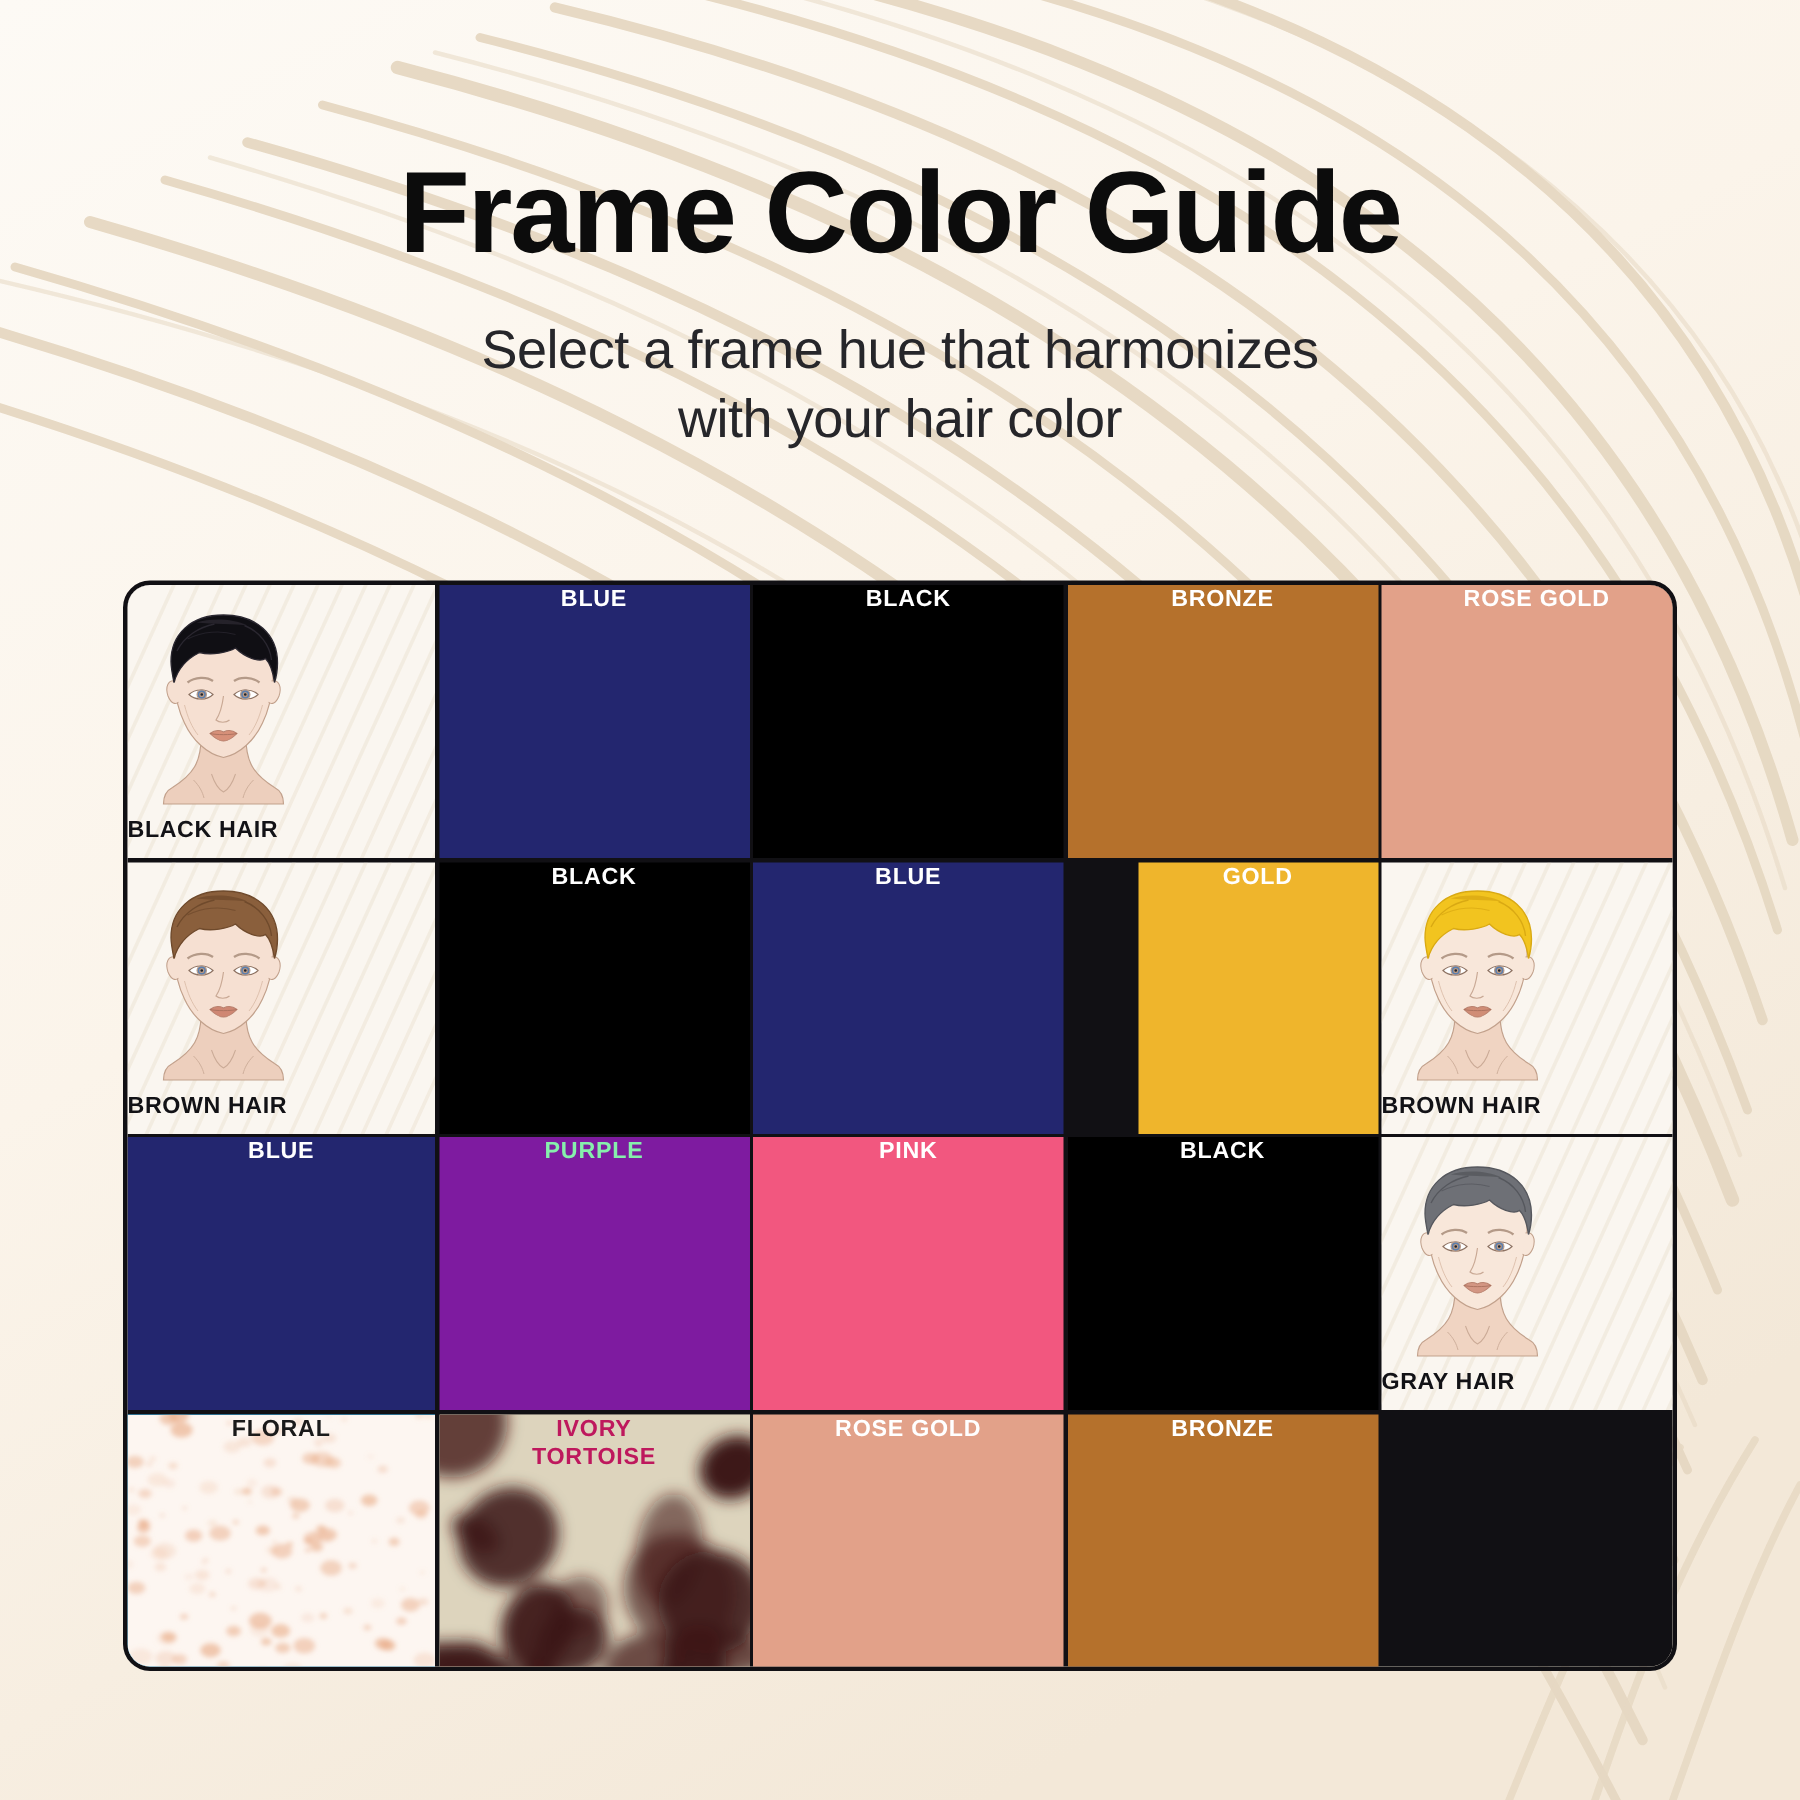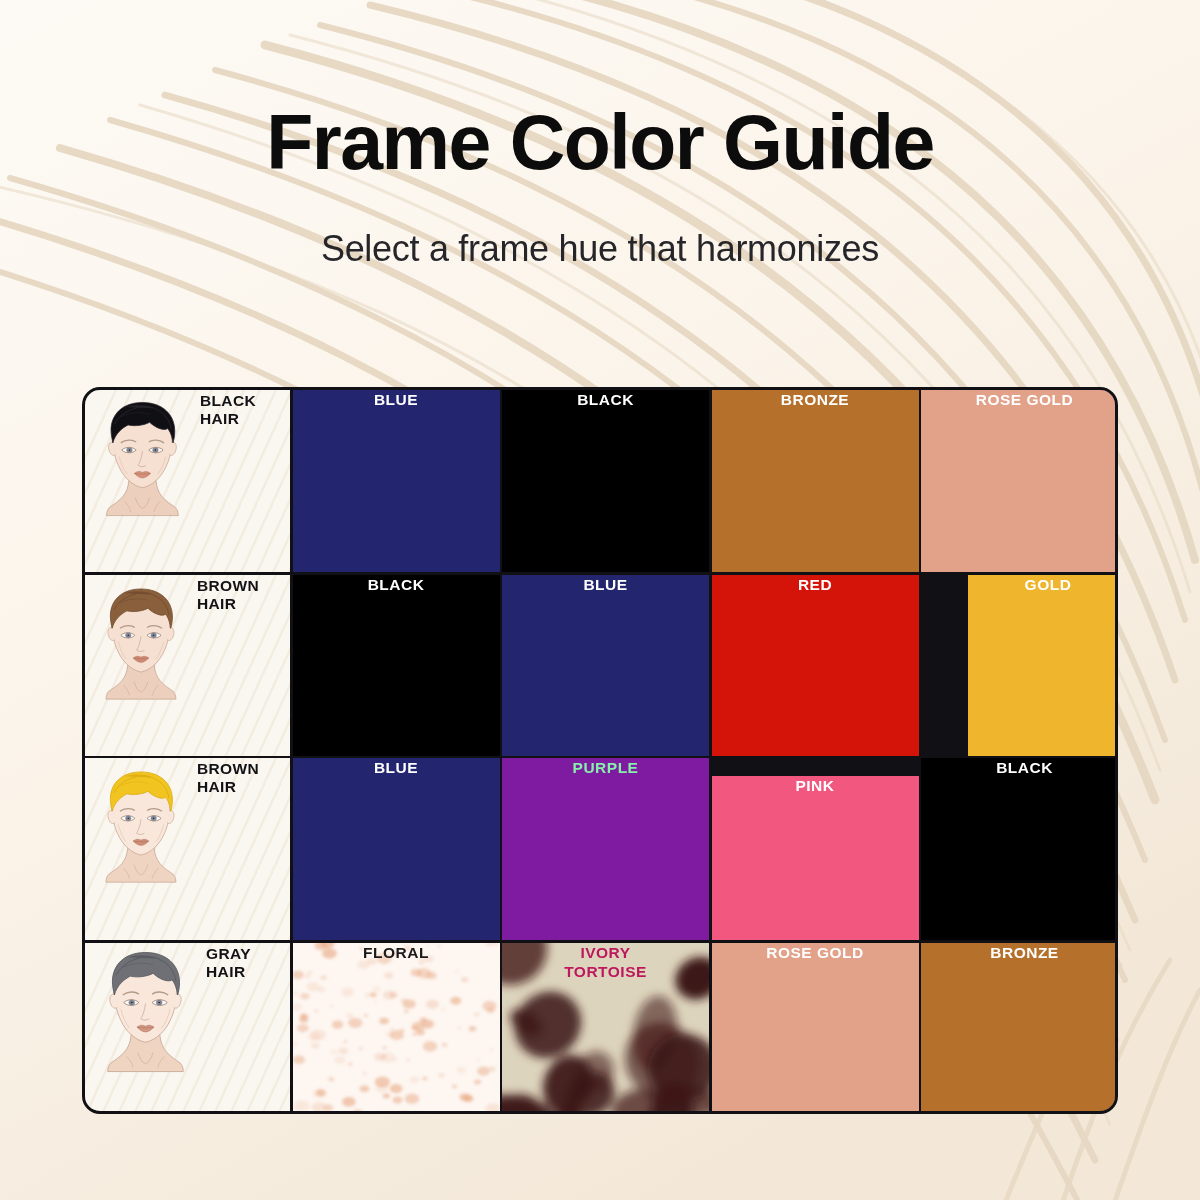--- a/index.html
+++ b/index.html
@@ -14,21 +14,21 @@
   #bg-wrap svg { position:absolute; top:0; left:0; }
 
   
   .header { position:absolute; top:0; left:0; width:1200px; text-align:center; z-index:5; }
   .title {
     margin:0; padding-top:104px;
     font-size:77px; font-weight:bold; letter-spacing:-1.5px;
     color:#0c0c0c; line-height:1.0;
   }
   .subtitle {
-    margin:16px; padding-top:29px;
+    margin:0; padding-top:29px;
     font-size:36px; font-weight:400; color:#26262a;
     line-height:1.28; letter-spacing:-0.3px;
   }
 
   
   .grid-outer {
     position:absolute; left:82px; top:387px;
     width:1036px; height:727px;
     border:3.5px solid #111014;
     border-radius:18px;
@@ -42,21 +42,21 @@
     grid-template-columns:205px 207px 207px 207px 207px;
     grid-template-rows:182px 181px 182px 182px;
     width:100%; height:100%;
     background:#111014;
     gap:2.5px;
     box-sizing:border-box;
   }
   .cell { position:relative; overflow:hidden; display:flex; justify-content:center; }
 
   
-  .face-cell { background:#faf6f0; flex-direction:row; justify-content:flex-end; padding-bottom:9px; }
+  .face-cell { background:#faf6f0; flex-direction:column; justify-content:flex-end; padding-bottom:9px; }
   .face-cell .stripes { position:absolute; inset:0; opacity:.55; pointer-events:none; }
   .face-svg { width:128px; height:139px; display:block; position:relative; z-index:2; }
   .hair-label {
     position:relative; z-index:2;
     font-size:15.5px; font-weight:bold; letter-spacing:.4px;
     color:#121216; margin-top:2px;
   }
 
   
   .swatch-label {
@@ -117,20 +117,21 @@
         <path d="M1000,1215 C1035,1130 1065,1050 1120,965"></path>
       </g>
     </g>
   </svg>
 </div>
 
 <div class="header">
   <h1 class="title">Frame Color Guide</h1>
   <p class="subtitle">
     <span>Select a frame hue that harmonizes</span><br>
+    <span>with your hair color</span>
   </p>
 </div>
 
 <div class="grid-outer">
   <div class="grid" id="grid">
       <div class="cell face-cell">
         <svg class="stripes" viewBox="0 0 205 182" preserveAspectRatio="none">
     <g stroke="#eadfcd" stroke-width="2.4" fill="none" opacity="0.8">
       <line x1="-60" y1="200" x2="40" y2="-20"></line>
             <line x1="-44" y1="200" x2="56" y2="-20"></line>
@@ -274,23 +275,20 @@
     </g>
   </svg>
         <div class="hair-label">BROWN HAIR</div>
       </div>
       <div class="cell swatch-cell" style="background: rgb(0, 0, 0);">
         <div class="swatch-label" style="color:#ffffff">BLACK</div>
       </div>
       <div class="cell swatch-cell" style="background: rgb(35, 38, 111);">
         <div class="swatch-label" style="color:#ffffff">BLUE</div>
       </div>
-      <div class="cell swatch-cell" style="background: rgb(212, 20, 8);">
-        <div class="swatch-label" style="color:#ffffff">RED</div>
-      </div>
       <div class="cell swatch-cell" style="background: rgb(239, 181, 44); margin-left: 47px;">
         <div class="swatch-label" style="color:#ffffff">GOLD</div>
       </div>
       <div class="cell face-cell">
         <svg class="stripes" viewBox="0 0 205 182" preserveAspectRatio="none">
     <g stroke="#eadfcd" stroke-width="2.4" fill="none" opacity="0.8">
       <line x1="-60" y1="200" x2="40" y2="-20"></line>
             <line x1="-44" y1="200" x2="56" y2="-20"></line>
             <line x1="-28" y1="200" x2="72" y2="-20"></line>
             <line x1="-12" y1="200" x2="88" y2="-20"></line>
@@ -353,21 +351,21 @@
     </g>
   </svg>
         <div class="hair-label">BROWN HAIR</div>
       </div>
       <div class="cell swatch-cell" style="background: rgb(35, 38, 111);">
         <div class="swatch-label" style="color:#ffffff">BLUE</div>
       </div>
       <div class="cell swatch-cell" style="background: rgb(126, 27, 160);">
         <div class="swatch-label" style="color:#86efac">PURPLE</div>
       </div>
-      <div class="cell swatch-cell" style="background: rgb(242, 87, 127); margin-top: 18px;">
+      <div class="cell swatch-cell" style="background: rgb(242, 87, 127);">
         <div class="swatch-label" style="color:#ffffff">PINK</div>
       </div>
       <div class="cell swatch-cell" style="background: rgb(0, 0, 0);">
         <div class="swatch-label" style="color:#ffffff">BLACK</div>
       </div>
       <div class="cell face-cell">
         <svg class="stripes" viewBox="0 0 205 182" preserveAspectRatio="none">
     <g stroke="#eadfcd" stroke-width="2.4" fill="none" opacity="0.8">
       <line x1="-60" y1="200" x2="40" y2="-20"></line>
             <line x1="-44" y1="200" x2="56" y2="-20"></line>

